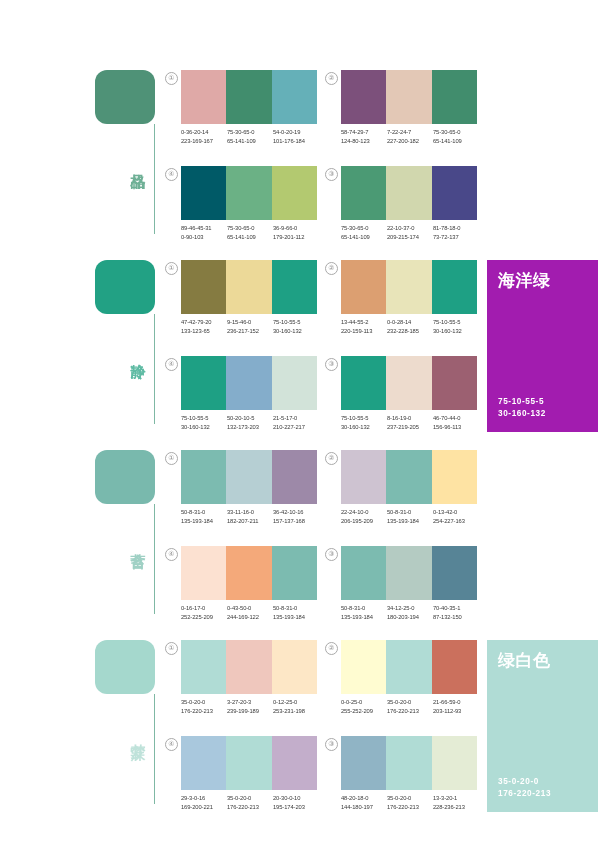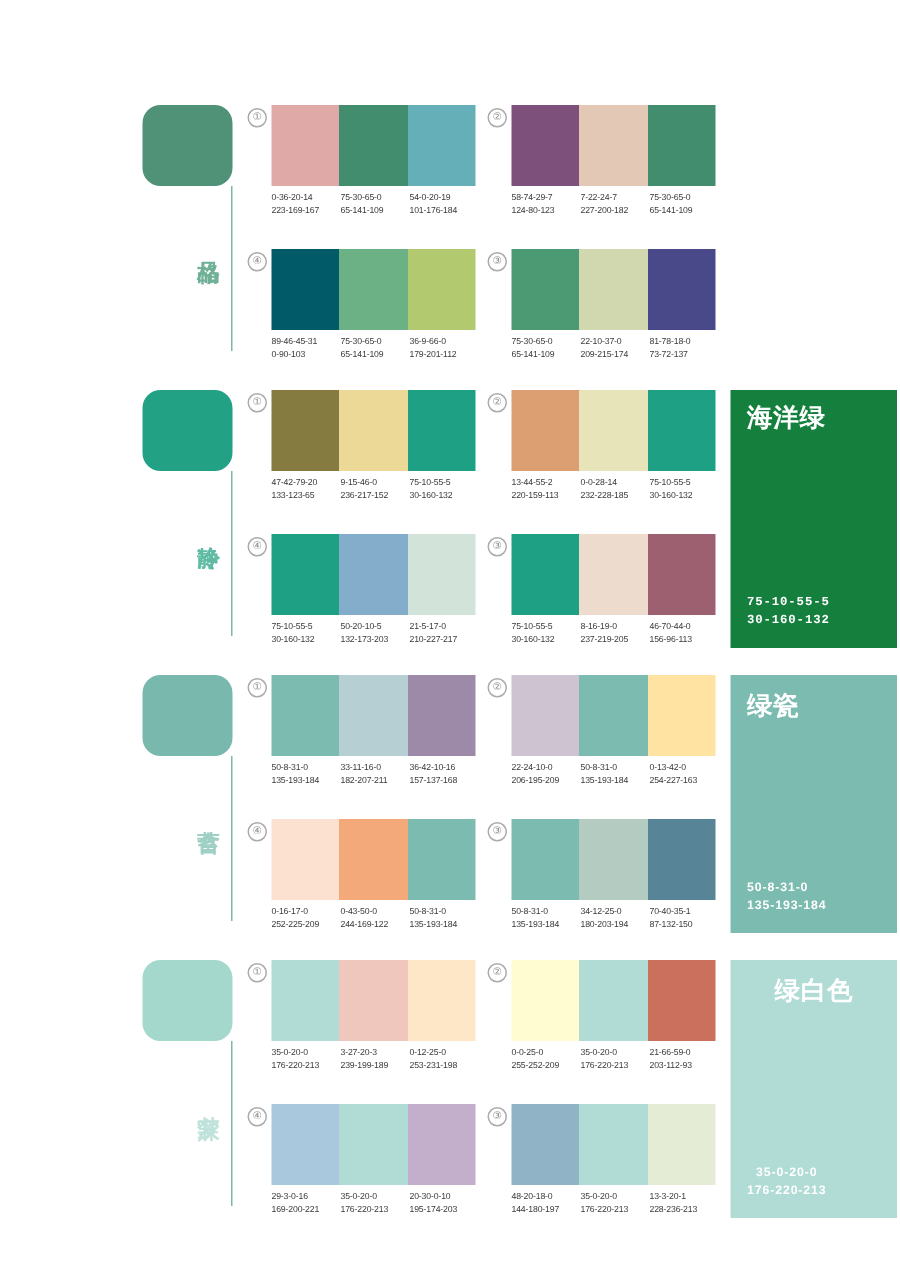--- a/index.html
+++ b/index.html
@@ -346,21 +346,21 @@
           <div class="cell">
             <span class="cmyk">8-16-19-0</span>
             <span class="rgb">237-219-205</span>
           </div>
           <div class="cell">
             <span class="cmyk">46-70-44-0</span>
             <span class="rgb">156-96-113</span>
           </div>
         </div>
       </div>
-      <div class="panel" style="background: #15803d; font-family: Liberation Mono, monospace;">
+      <div class="panel" style="background: #a21caf;">
         <div class="panel-title">海洋绿</div>
         <div class="panel-codes">
           <span>75-10-55-5</span>
           <span>30-160-132</span>
         </div>
       </div>
     </div>
     <div class="section" style="top: 442px;">
       <div class="chip-col">
         <div class="chip" style="background: rgb(121, 185, 173);"></div>
@@ -448,27 +448,20 @@
           <div class="cell">
             <span class="cmyk">34-12-25-0</span>
             <span class="rgb">180-203-194</span>
           </div>
           <div class="cell">
             <span class="cmyk">70-40-35-1</span>
             <span class="rgb">87-132-150</span>
           </div>
         </div>
       </div>
-      <div class="panel" style="background: rgb(124, 187, 176);">
-        <div class="panel-title">绿瓷</div>
-        <div class="panel-codes">
-          <span>50-8-31-0</span>
-          <span>135-193-184</span>
-        </div>
-      </div>
     </div>
     <div class="section" style="top: 632px;">
       <div class="chip-col">
         <div class="chip" style="background: rgb(165, 216, 205);"></div>
         <div class="rail" style="background: rgb(127, 184, 164);"></div>
         <div class="vlabel" style="color: rgb(191, 226, 218);">梦寐</div>
       </div>
       <div class="group c1 r1">
         <div class="gnum">①</div>
         <div class="strip">
@@ -550,21 +543,21 @@
           <div class="cell">
             <span class="cmyk">35-0-20-0</span>
             <span class="rgb">176-220-213</span>
           </div>
           <div class="cell">
             <span class="cmyk">13-3-20-1</span>
             <span class="rgb">228-236-213</span>
           </div>
         </div>
       </div>
-      <div class="panel" style="background: rgb(176, 220, 213); text-align: center;">
+      <div class="panel" style="background: rgb(176, 220, 213);">
         <div class="panel-title">绿白色</div>
         <div class="panel-codes">
           <span>35-0-20-0</span>
           <span>176-220-213</span>
         </div>
       </div>
     </div>
   </div>
 
 </body></html>

